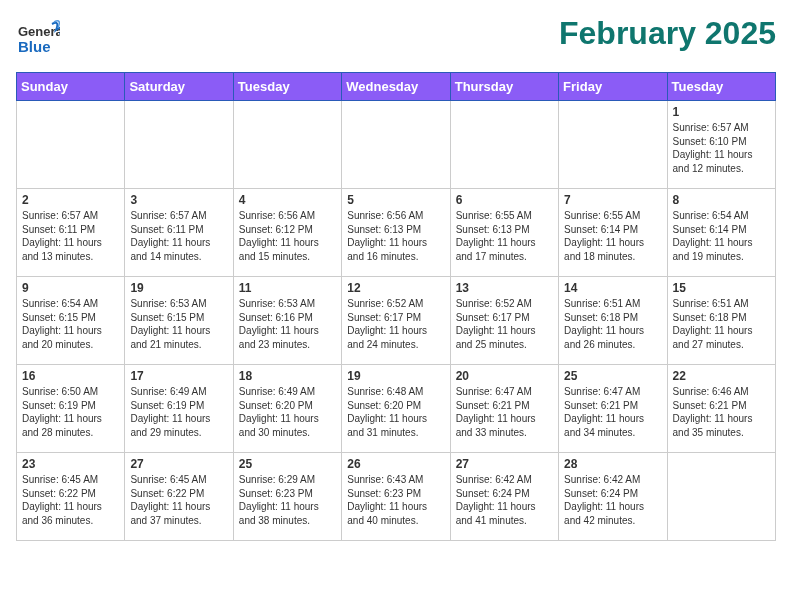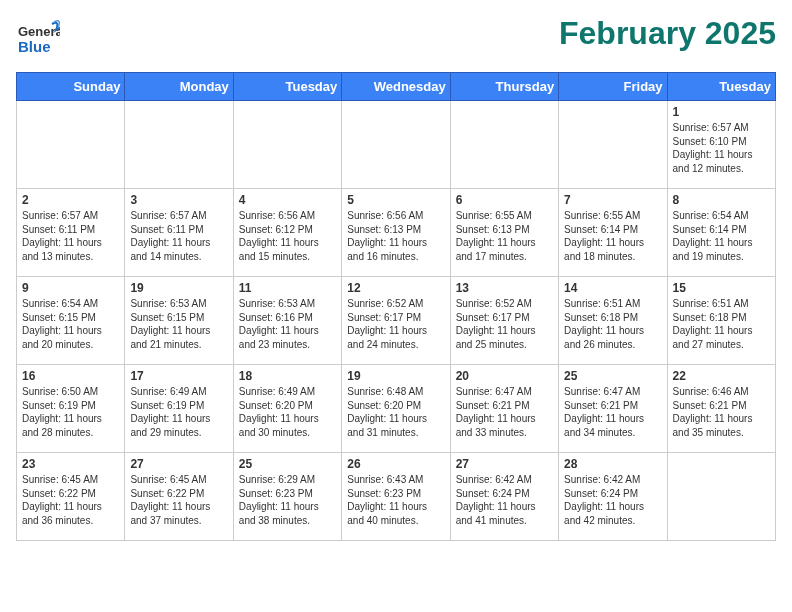--- a/index.html
+++ b/index.html
@@ -28,25 +28,25 @@
     .location-title {
       font-size: 16px;
       color: #555;
     }
     table {
       width: 100%;
       border-collapse: collapse;
       table-layout: fixed;
     }
     thead tr th {
-      background-color: #3b82f6;
+      background-color: #8b5cf6;
       color: #fff;
       font-size: 13px;
       padding: 6px 4px;
-      text-align: right;
+      text-align: left;
       border: 1px solid #2a5ab8;
       margin-top: 30px;
     }
     tbody tr td {
       border: 1px solid #ccc;
       vertical-align: top;
       padding: 4px 5px;
       font-size: 10.5px;
       height: 88px;
       color: #333;
@@ -89,21 +89,21 @@
   </div>
   <div class="title-area">
     <div class="month-title">February 2025</div>
   </div>
 </div>
 
 <table>
   <thead>
     <tr>
     <th>Sunday</th>
-        <th>Monday</th>
+        <th>Saturday</th>
         <th>Tuesday</th>
         <th>Wednesday</th>
         <th>Thursday</th>
         <th>Friday</th>
         <th>Tuesday</th>
       </tr>
   </thead>
   <tbody id="calendar-body">
   <tr>
         <td class="empty-cell"></td>

